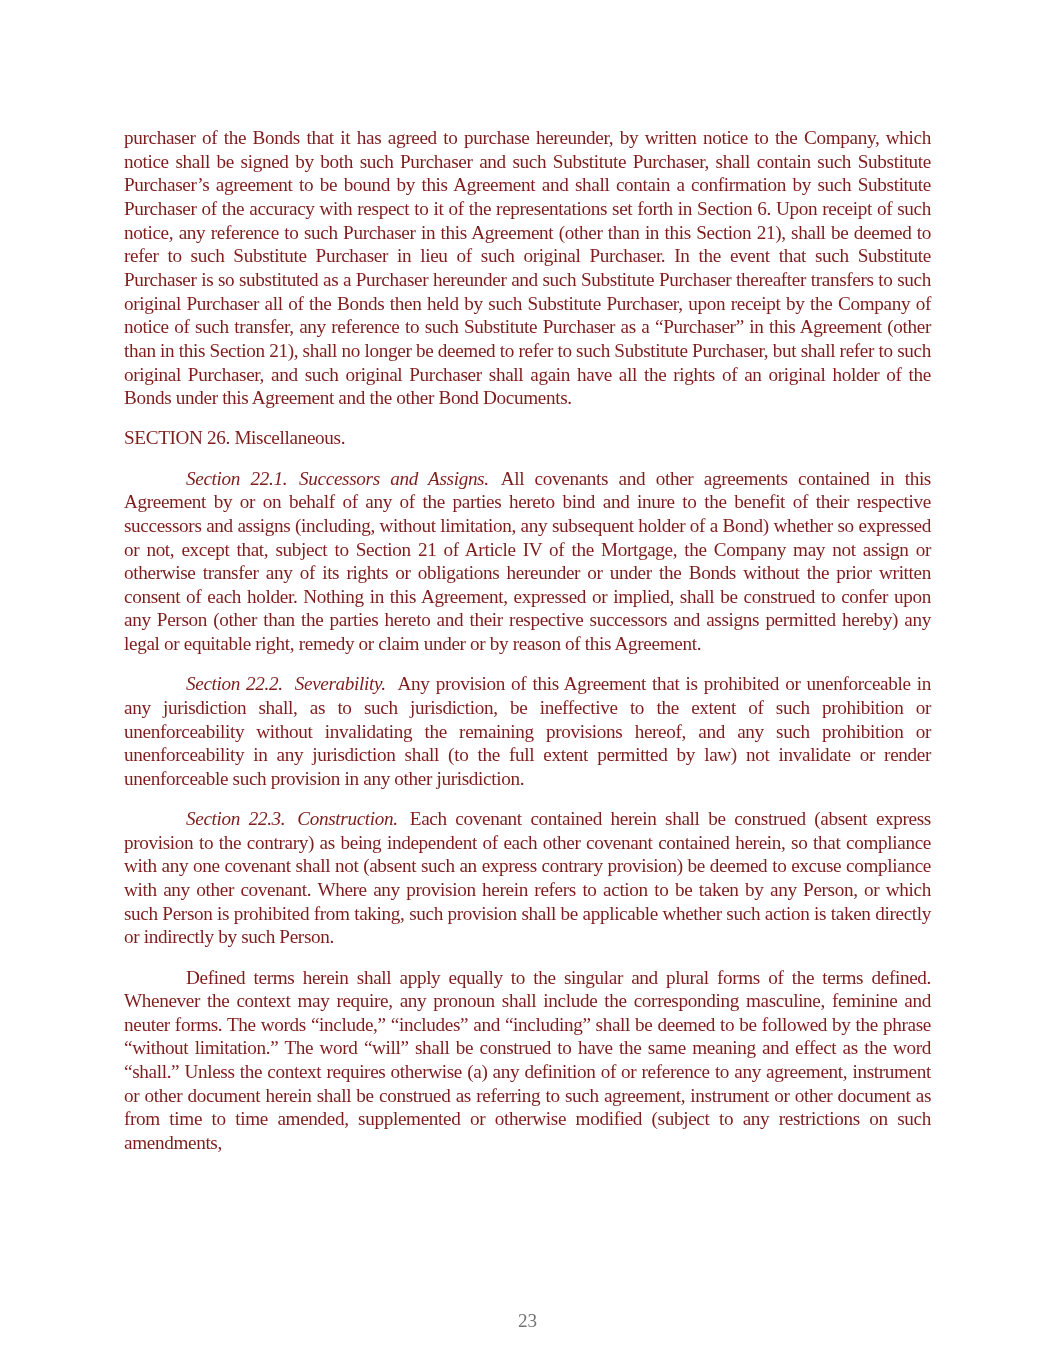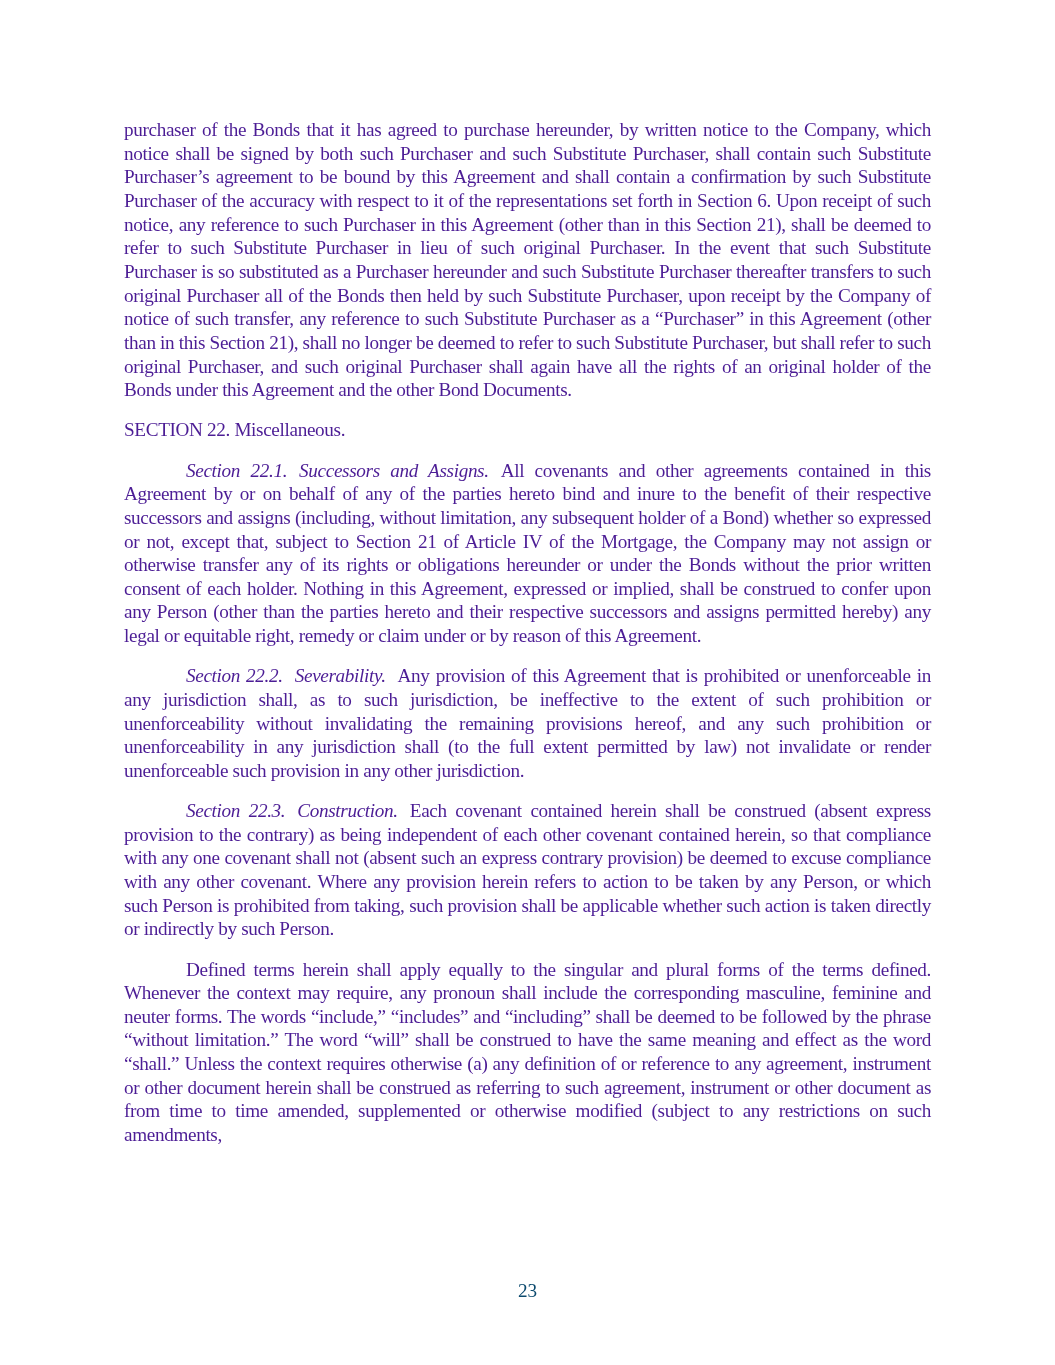--- a/index.html
+++ b/index.html
@@ -1,49 +1,49 @@
 <!DOCTYPE html>
 <html><head>
 <meta charset="utf-8">
 <style>
   html, body { margin: 0; padding: 0; background: #ffffff; }
   body { width: 1055px; height: 1365px; position: relative; overflow: hidden; }
   .page {
     position: absolute;
     left: 124px;
-    top: 118px;
+    top: 126px;
     width: 807px;
     font-family: "Liberation Serif", "DejaVu Serif", serif;
     font-size: 19.2px;
     line-height: 23.65px;
-    color: #4c1d95;
+    color: #7f1d1d;
     letter-spacing: -0.35px;
   }
   .para { margin: 0 0 16.5px 0; text-align: justify; text-align-last: left; }
   .indent { text-indent: 62px; }
   .heading { margin: 0 0 16.5px 0; }
   .sec-title { font-style: italic; margin-top: 16px; }
   .gap { display: inline-block; width: 12px; }
   .page-number {
     position: absolute;
     left: 0; width: 1055px;
-    top: 1280px;
+    top: 1310px;
     text-align: center;
     font-family: "Liberation Serif", "DejaVu Serif", serif;
     font-size: 19.2px;
-    color: #0c4a6e;
+    color: #737373;
   }
 </style>
 </head>
 <body>
 
 <div class="page">
   <p class="para">purchaser of the Bonds that it has agreed to purchase hereunder, by written notice to the Company, which notice shall be signed by both such Purchaser and such Substitute Purchaser, shall contain such Substitute Purchaser’s agreement to be bound by this Agreement and shall contain a confirmation by such Substitute Purchaser of the accuracy with respect to it of the representations set forth in Section 6.  Upon receipt of such notice, any reference to such Purchaser in this Agreement (other than in this Section 21), shall be deemed to refer to such Substitute Purchaser in lieu of such original Purchaser.  In the event that such Substitute Purchaser is so substituted as a Purchaser hereunder and such Substitute Purchaser thereafter transfers to such original Purchaser all of the Bonds then held by such Substitute Purchaser, upon receipt by the Company of notice of such transfer, any reference to such Substitute Purchaser as a “Purchaser” in this Agreement (other than in this Section 21), shall no longer be deemed to refer to such Substitute Purchaser, but shall refer to such original Purchaser, and such original Purchaser shall again have all the rights of an original holder of the Bonds under this Agreement and the other Bond Documents.</p>
 
-  <p class="heading">SECTION 22. Miscellaneous.</p>
+  <p class="heading">SECTION 26. Miscellaneous.</p>
 
   <p class="para indent"><span class="sec-title">Section 22.1.</span><span class="gap"></span><span class="sec-title">Successors and Assigns.</span><span class="gap"></span><span>All covenants and other agreements contained in this Agreement by or on behalf of any of the parties hereto bind and inure to the benefit of their respective successors and assigns (including, without limitation, any subsequent holder of a Bond) whether so expressed or not, except that, subject to Section 21 of Article IV of the Mortgage, the Company may not assign or otherwise transfer any of its rights or obligations hereunder or under the Bonds without the prior written consent of each holder.  Nothing in this Agreement, expressed or implied, shall be construed to confer upon any Person (other than the parties hereto and their respective successors and assigns permitted hereby) any legal or equitable right, remedy or claim under or by reason of this Agreement.</span></p>
 
   <p class="para indent"><span class="sec-title">Section 22.2.</span><span class="gap"></span><span class="sec-title">Severability.</span><span class="gap"></span><span>Any provision of this Agreement that is prohibited or unenforceable in any jurisdiction shall, as to such jurisdiction, be ineffective to the extent of such prohibition or unenforceability without invalidating the remaining provisions hereof, and any such prohibition or unenforceability in any jurisdiction shall (to the full extent permitted by law) not invalidate or render unenforceable such provision in any other jurisdiction.</span></p>
 
   <p class="para indent"><span class="sec-title">Section 22.3.</span><span class="gap"></span><span class="sec-title">Construction.</span><span class="gap"></span><span>Each covenant contained herein shall be construed (absent express provision to the contrary) as being independent of each other covenant contained herein, so that compliance with any one covenant shall not (absent such an express contrary provision) be deemed to excuse compliance with any other covenant. Where any provision herein refers to action to be taken by any Person, or which such Person is prohibited from taking, such provision shall be applicable whether such action is taken directly or indirectly by such Person.</span></p>
 
   <p class="para indent" style="text-align-last: justify;">Defined terms herein shall apply equally to the singular and plural forms of the terms defined.  Whenever the context may require, any pronoun shall include the corresponding masculine, feminine and neuter forms.  The words “include,” “includes” and “including” shall be deemed to be followed by the phrase “without limitation.”  The word “will” shall be construed to have the same meaning and effect as the word “shall.”  Unless the context requires otherwise (a) any definition of or reference to any agreement, instrument or other document herein shall be construed as referring to such agreement, instrument or other document as from time to time amended, supplemented or otherwise modified (subject to any restrictions on such amendments,</p>
 </div>
 

